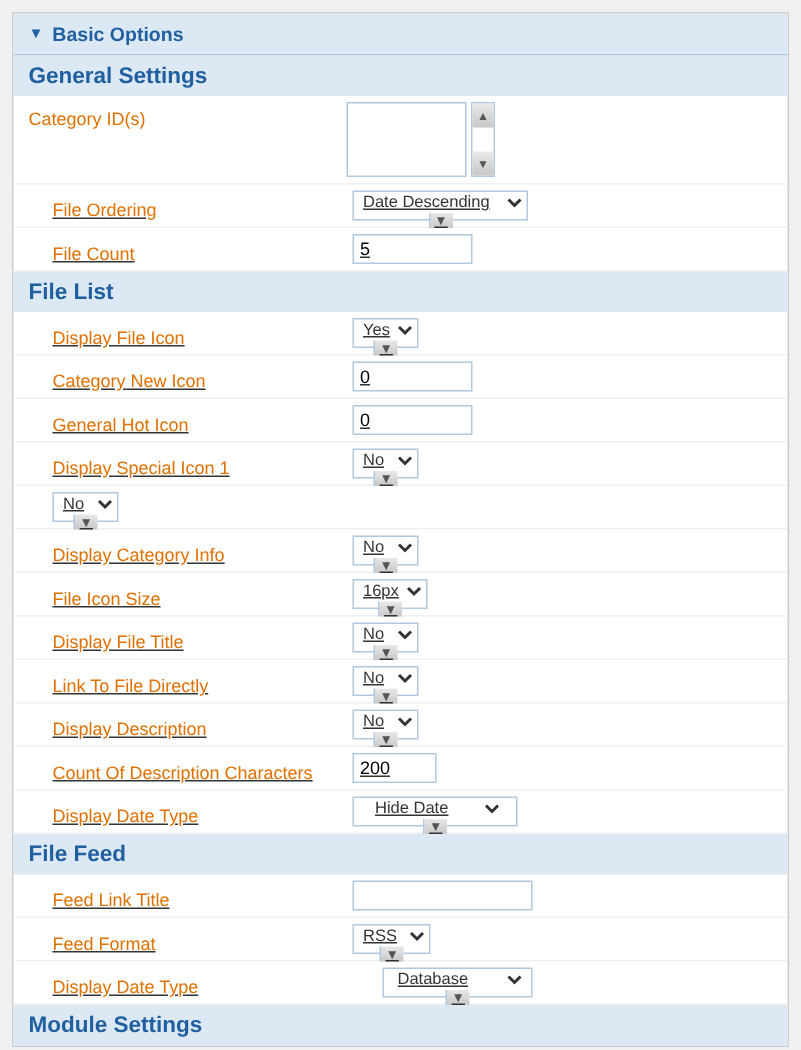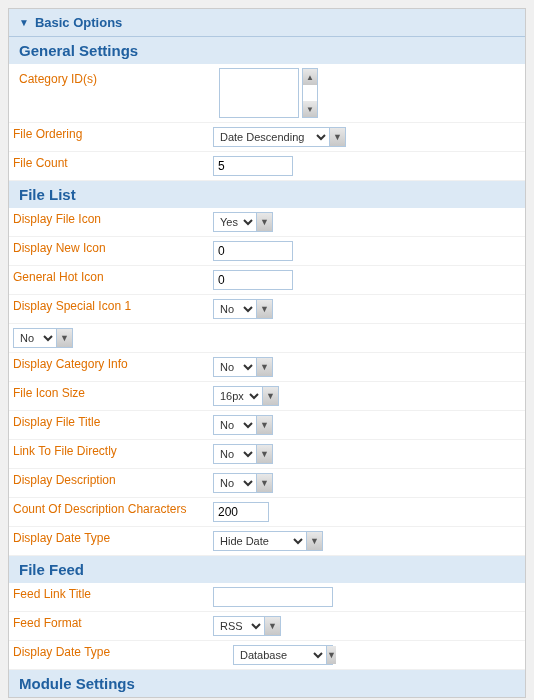--- a/index.html
+++ b/index.html
@@ -31,24 +31,25 @@
     }
     .section-header {
       background: #dce9f5;
       padding: 5px 10px;
       font-weight: bold;
       color: #2060a0;
       font-size: 15px;
     }
     .form-row {
       display: flex;
-      align-items: flex-start;
-      padding: 4px 4px;
+      align-items: flex-end;
+      padding: 4px 26px;
       border-bottom: 1px solid #f0f0f0;
       min-height: 26px;
+      text-decoration: underline;
     }
     .form-row:last-child {
       border-bottom: none;
     }
     .form-label {
       width: 200px;
       flex-shrink: 0;
       color: #e07000;
       font-size: 12px;
     }
@@ -64,20 +65,21 @@
       height: 20px;
       width: 100px;
       background: #fff;
     }
     .select-wrap {
       display: inline-flex;
       align-items: center;
       border: 1px solid #b0c8e0;
       background: #fff;
       height: 20px;
+      flex-direction: column;
     }
     .select-wrap select {
       border: none;
       background: transparent;
       font-size: 11px;
       padding: 0 2px;
       height: 100%;
       outline: none;
       color: #333;
     }
@@ -118,20 +120,21 @@
       justify-content: center;
       font-size: 8px;
       cursor: pointer;
       color: #555;
     }
     .category-row {
       display: flex;
       align-items: flex-start;
       padding: 4px 10px;
       border-bottom: 1px solid #f0f0f0;
+      gap: 12px;
     }
     .category-label {
       width: 200px;
       flex-shrink: 0;
       color: #e07000;
       font-size: 12px;
       padding-top: 4px;
     }
   </style>
 </head>
@@ -187,21 +190,21 @@
       <div class="select-wrap">
         <select>
           <option>Yes</option><option>No</option>
         </select>
         <div class="select-btn">▼</div>
       </div>
     </div>
   </div>
 
   <div class="form-row">
-    <div class="form-label">Display New Icon</div>
+    <div class="form-label">Category New Icon</div>
     <div class="form-control">
       <input type="text" value="0" style="width: 80px;">
     </div>
   </div>
 
   <div class="form-row">
     <div class="form-label">General Hot Icon</div>
     <div class="form-control">
       <input type="text" value="0" style="width: 80px;">
     </div>

